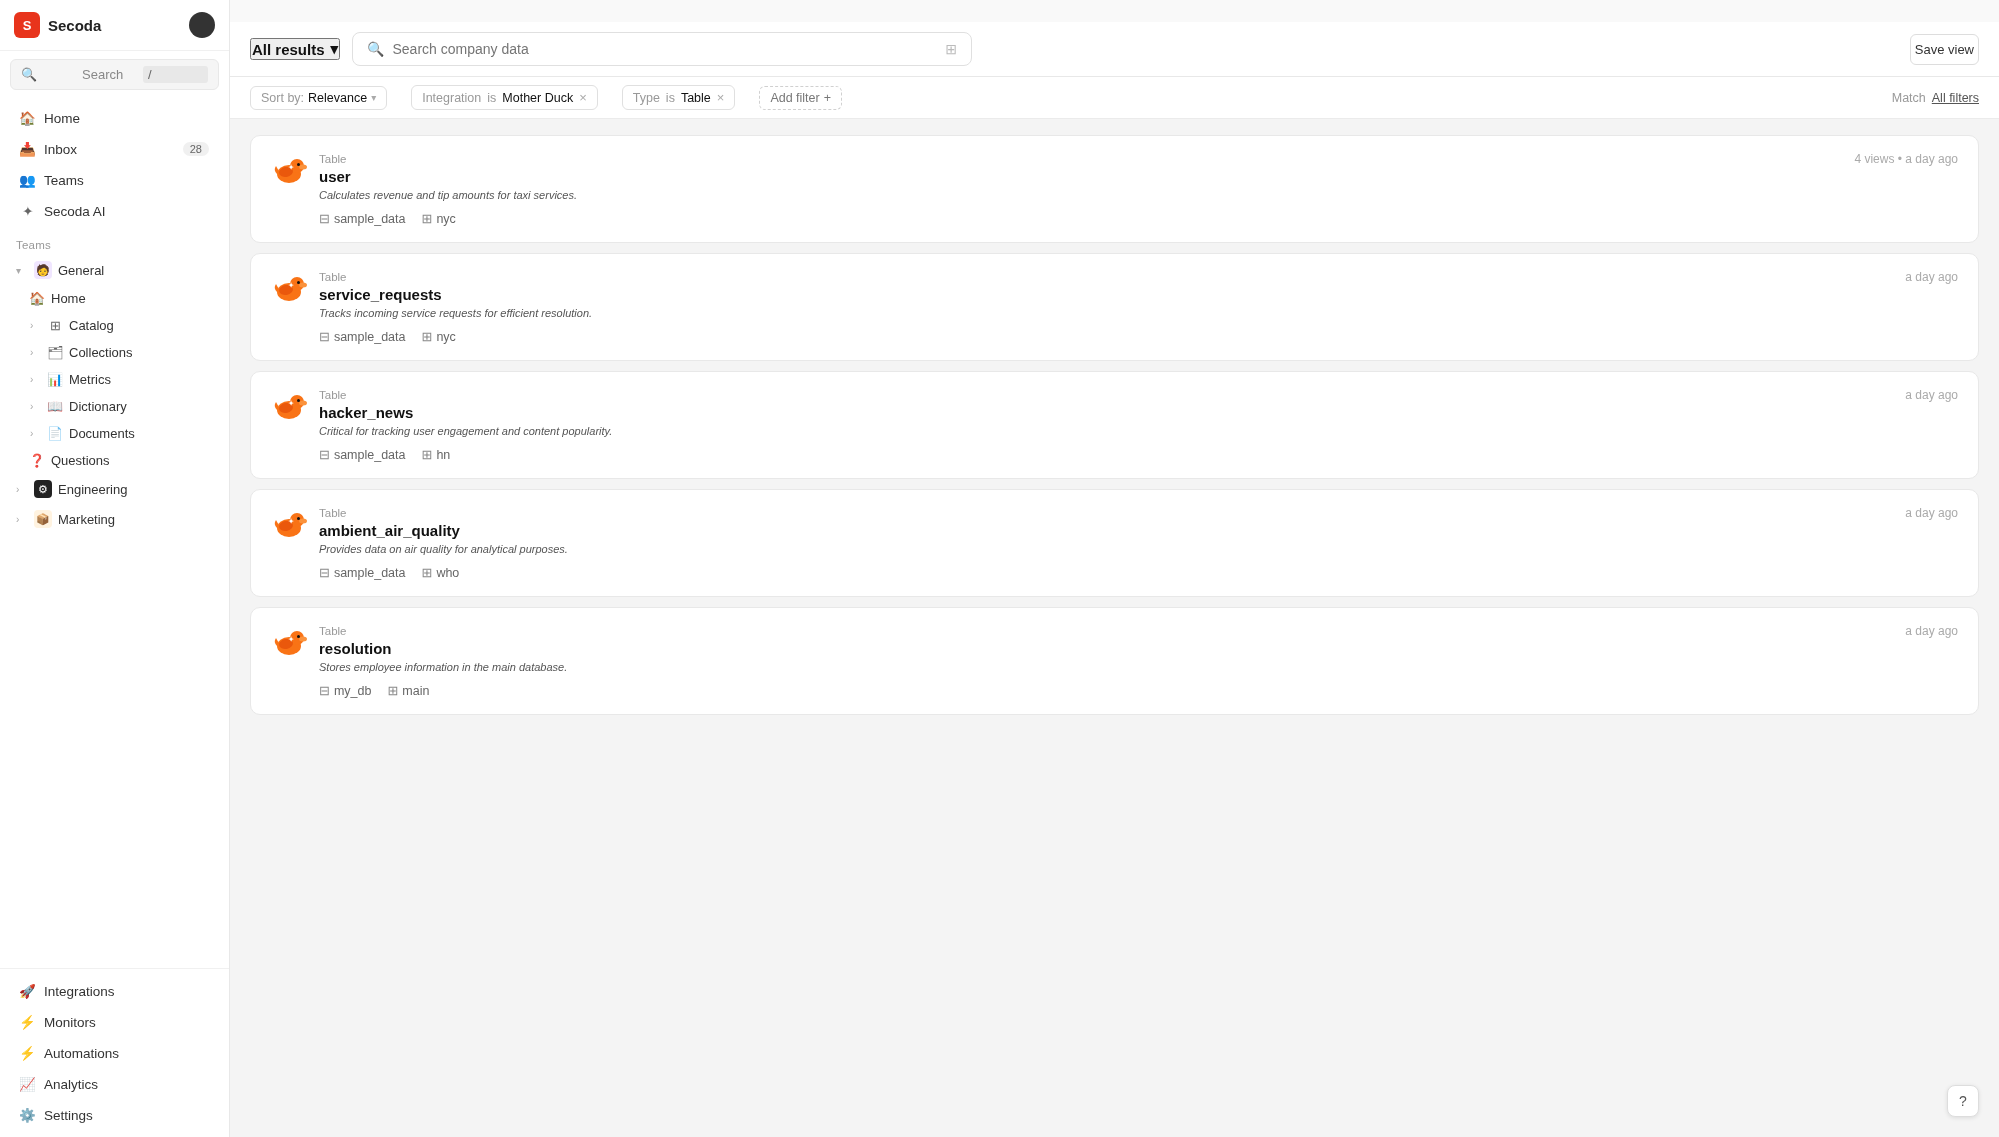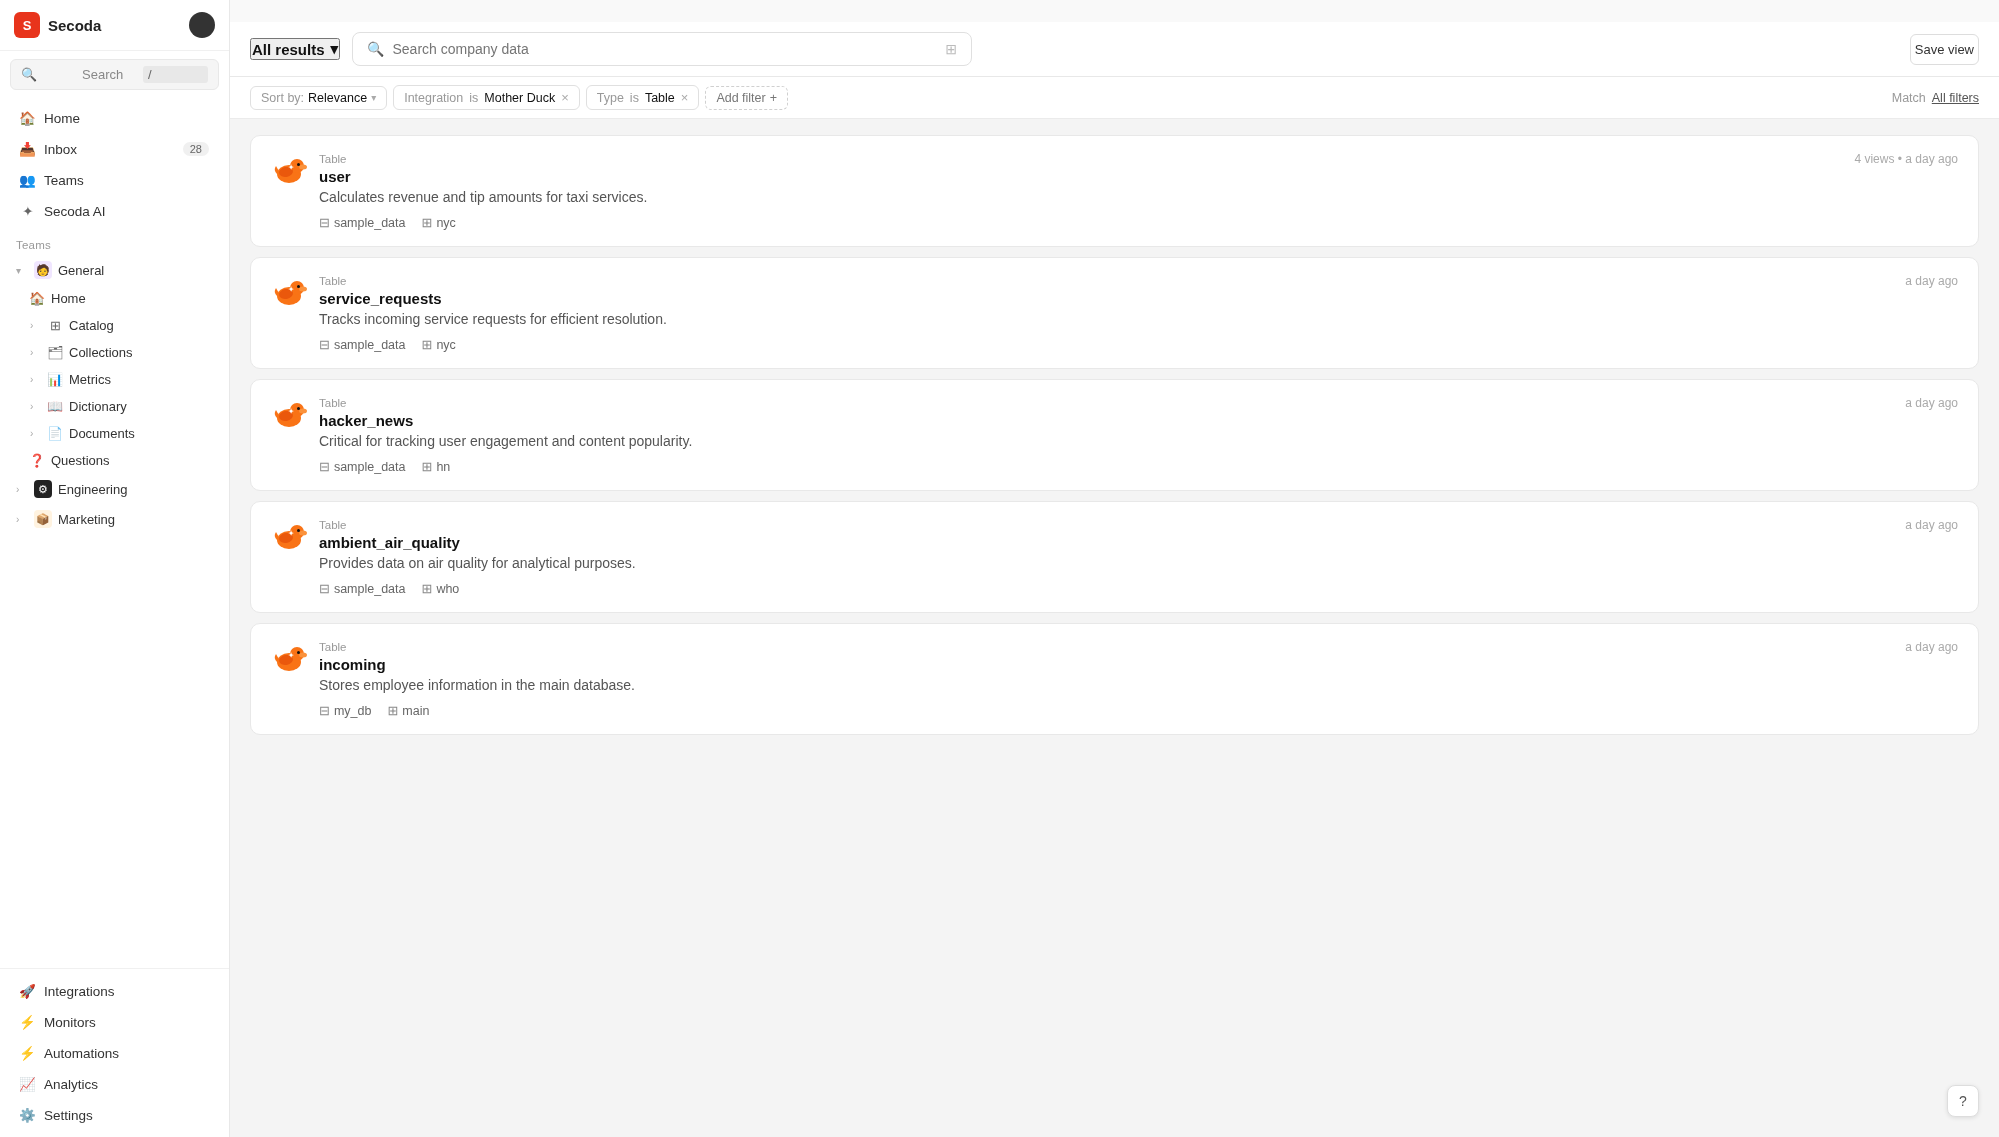--- a/index.html
+++ b/index.html
@@ -157,21 +157,21 @@
       font-size: 13px;
       cursor: pointer;
       background: #fff;
       color: #333;
       font-weight: 500;
     }
     .filters-bar {
       padding: 8px 20px;
       display: flex;
       align-items: center;
-      gap: 6px;
+      gap: 24px;
       background: #fff;
       border-bottom: 1px solid #ebebeb;
       flex-wrap: wrap;
     }
     .filter-chip {
       display: flex;
       align-items: center;
       gap: 4px;
       border: 1px solid #e0e0e0;
       border-radius: 6px;
@@ -223,21 +223,21 @@
     .card-body { flex: 1; }
     .card-meta {
       display: flex;
       align-items: center;
       justify-content: space-between;
       margin-bottom: 2px;
     }
     .card-type { font-size: 11.5px; color: #999; font-weight: 500; }
     .card-time { font-size: 12px; color: #aaa; }
     .card-title { font-size: 15px; font-weight: 600; color: #111; margin-bottom: 4px; }
-    .card-desc { font-size: 14px; color: #555; margin-bottom: 10px; }
+    .card-desc { font-size: 11px; color: #555; margin-bottom: 10px; font-style: italic; }
     .card-tags {
       display: flex;
       align-items: center;
       gap: 16px;
     }
     .card-tag {
       display: flex;
       align-items: center;
       gap: 4px;
       font-size: 12.5px;
@@ -606,21 +606,21 @@
           <path d="M6 22 Q2 18 5 14 Q8 18 8 22Z" fill="#f97316"></path>
 
           <text x="20" y="18" font-size="8" fill="#fff" text-anchor="middle">✦</text>
         </svg>
       </div>
       <div class="card-body">
         <div class="card-meta">
           <span class="card-type">Table</span>
           <span class="card-time">a day ago</span>
         </div>
-        <div class="card-title">incoming</div>
+        <div class="card-title">resolution</div>
         <div class="card-desc">Stores employee information in the main database.</div>
         <div class="card-tags">
           <div class="card-tag">
             <span class="tag-icon">⊟</span>
             <span>my_db</span>
           </div>
           <div class="card-tag">
             <span class="tag-icon">⊞</span>
             <span>main</span>
           </div>

